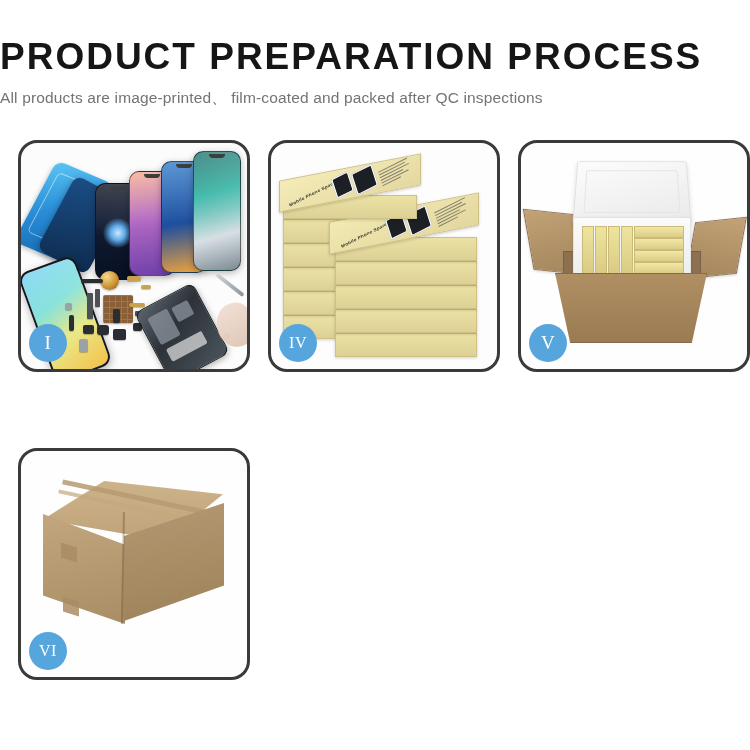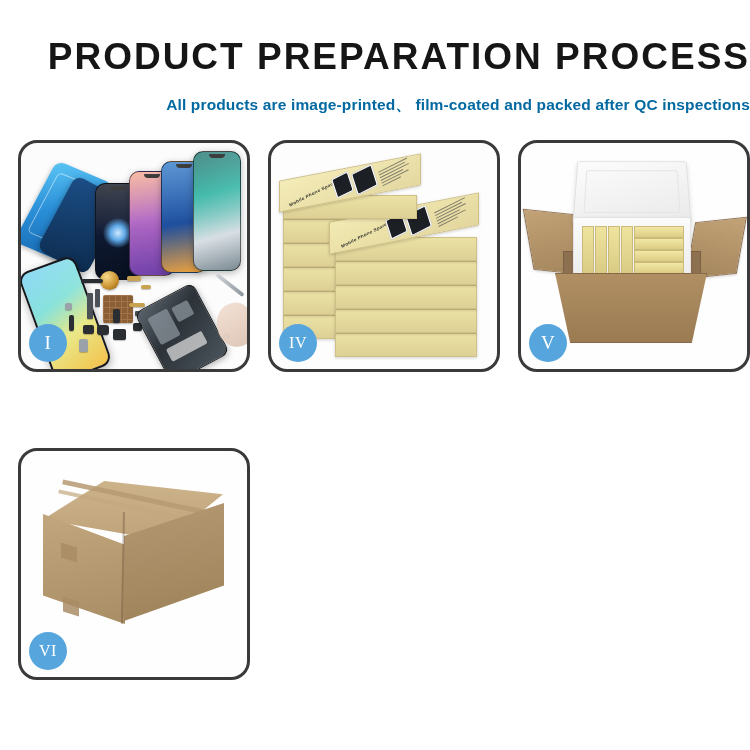--- a/index.html
+++ b/index.html
@@ -5,27 +5,27 @@
   html,body{margin:0;padding:0;}
   body{
     width:750px;height:750px;background:#ffffff;
     font-family:"Liberation Sans", sans-serif;
     -webkit-font-smoothing:antialiased;
     overflow:hidden;
   }
   .page{position:relative;width:750px;height:750px;background:#fff;}
 
   
-  .header{position:absolute;left:0;top:38px;width:750px;text-align:right;}
+  .header{position:absolute;left:0;top:38px;width:750px;text-align:left;}
   .title{
     font-size:37px;font-weight:700;color:#161616;
     letter-spacing:2.0px;line-height:1.05;white-space:nowrap;
   }
   .subtitle{
-    margin-top:18px;font-size:15.5px;color:#0369a1;font-weight:700;
+    margin-top:11px;font-size:15.5px;color:#737373;font-weight:400;
     letter-spacing:.15px;white-space:nowrap;
   }
   .subtitle .cjk-comma{font-family:"DejaVu Sans",sans-serif;letter-spacing:0;}
 
   
   .grid{
     position:absolute;left:18px;top:140px;width:714px;height:548px;
     display:grid;grid-template-columns:repeat(3,232px);
     grid-template-rows:repeat(2,232px);
     column-gap:18px;row-gap:76px;

